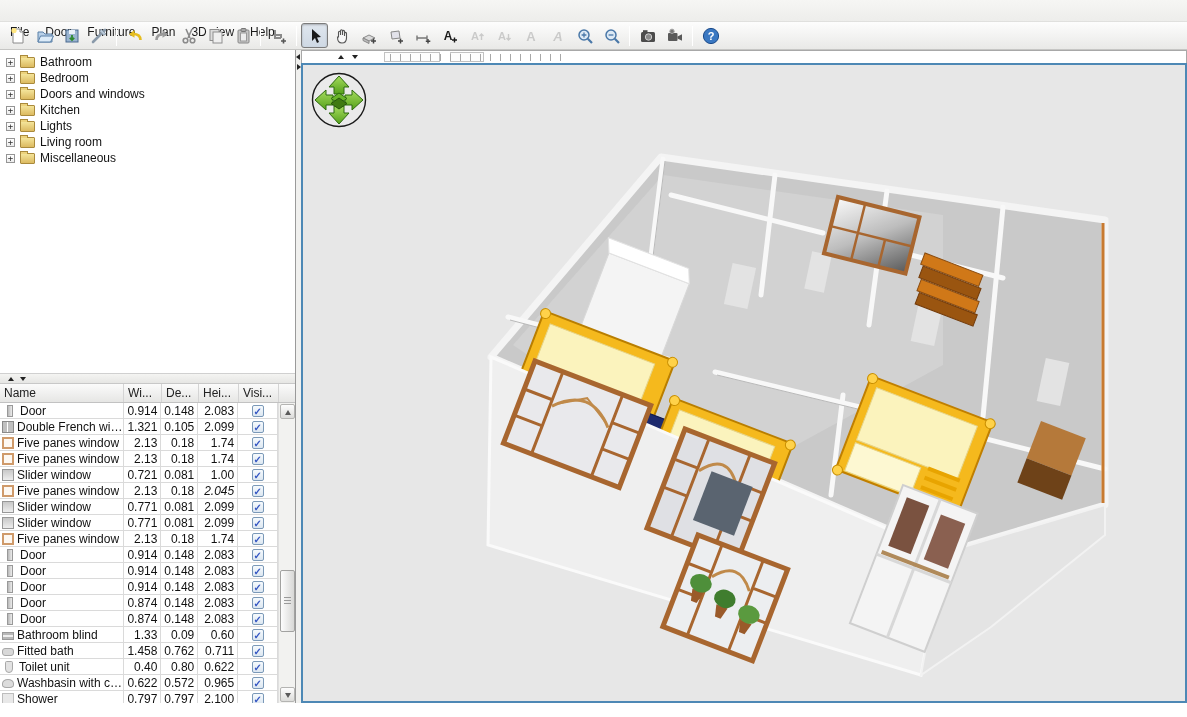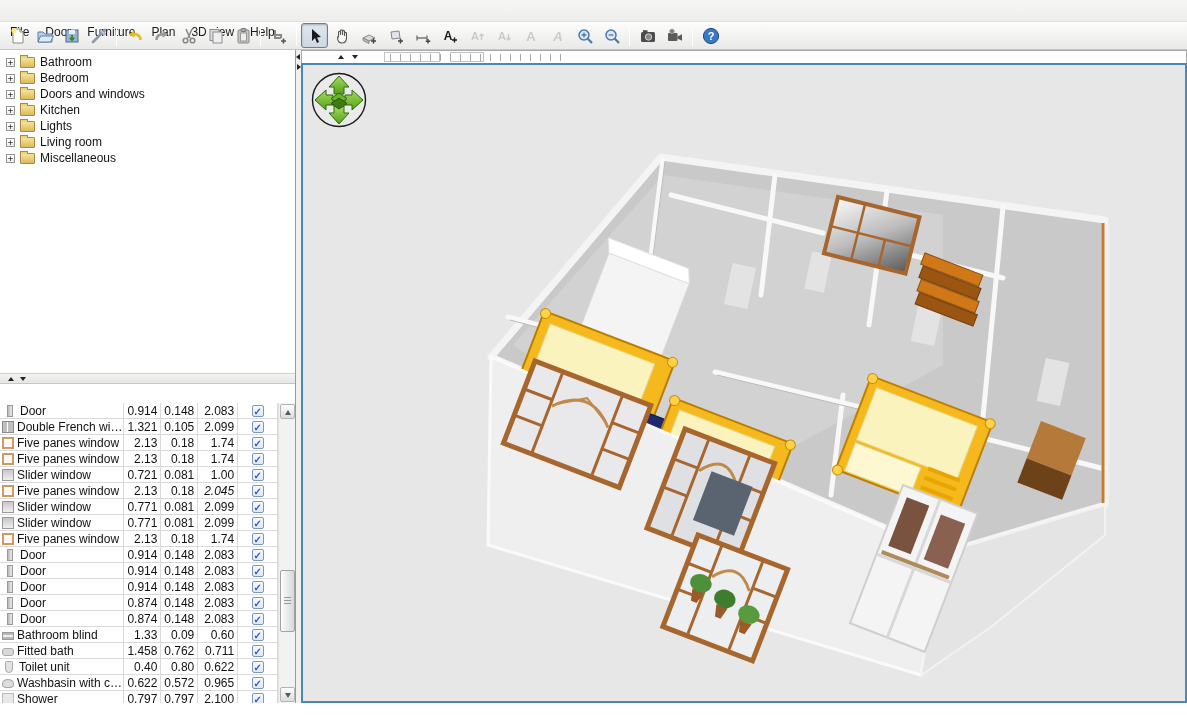--- a/index.html
+++ b/index.html
@@ -316,20 +316,27 @@
             <span class="exp">+</span>
             <span class="folder"></span>
             <span>Miscellaneous</span>
           </div>
         </div>
       <div class="hsplit">
         <span class="aup"></span>
         <span class="adown"></span>
       </div>
       <div class="ftable">
+        <div class="thead" id="thead">
+            <div class="th" style="width: 124px;">Name</div>
+            <div class="th" style="width: 38px;">Wi...</div>
+            <div class="th" style="width: 37px;">De...</div>
+            <div class="th" style="width: 40px;">Hei...</div>
+            <div class="th" style="width: 40px;">Visi...</div>
+          </div>
         <div class="tbody" id="tbody">
             <div class="trow">
               <div class="td name-cell" style="width: 124px;">
                 <span class="ri ri-door"></span>
                 <span class="name-text">Door</span>
               </div>
               <div class="td num" style="width: 38px;">0.914</div>
               <div class="td num" style="width: 37px;">0.148</div>
               <div class="td num" style="width: 40px;">2.083</div>
               <div class="td" style="width: 40px;">

